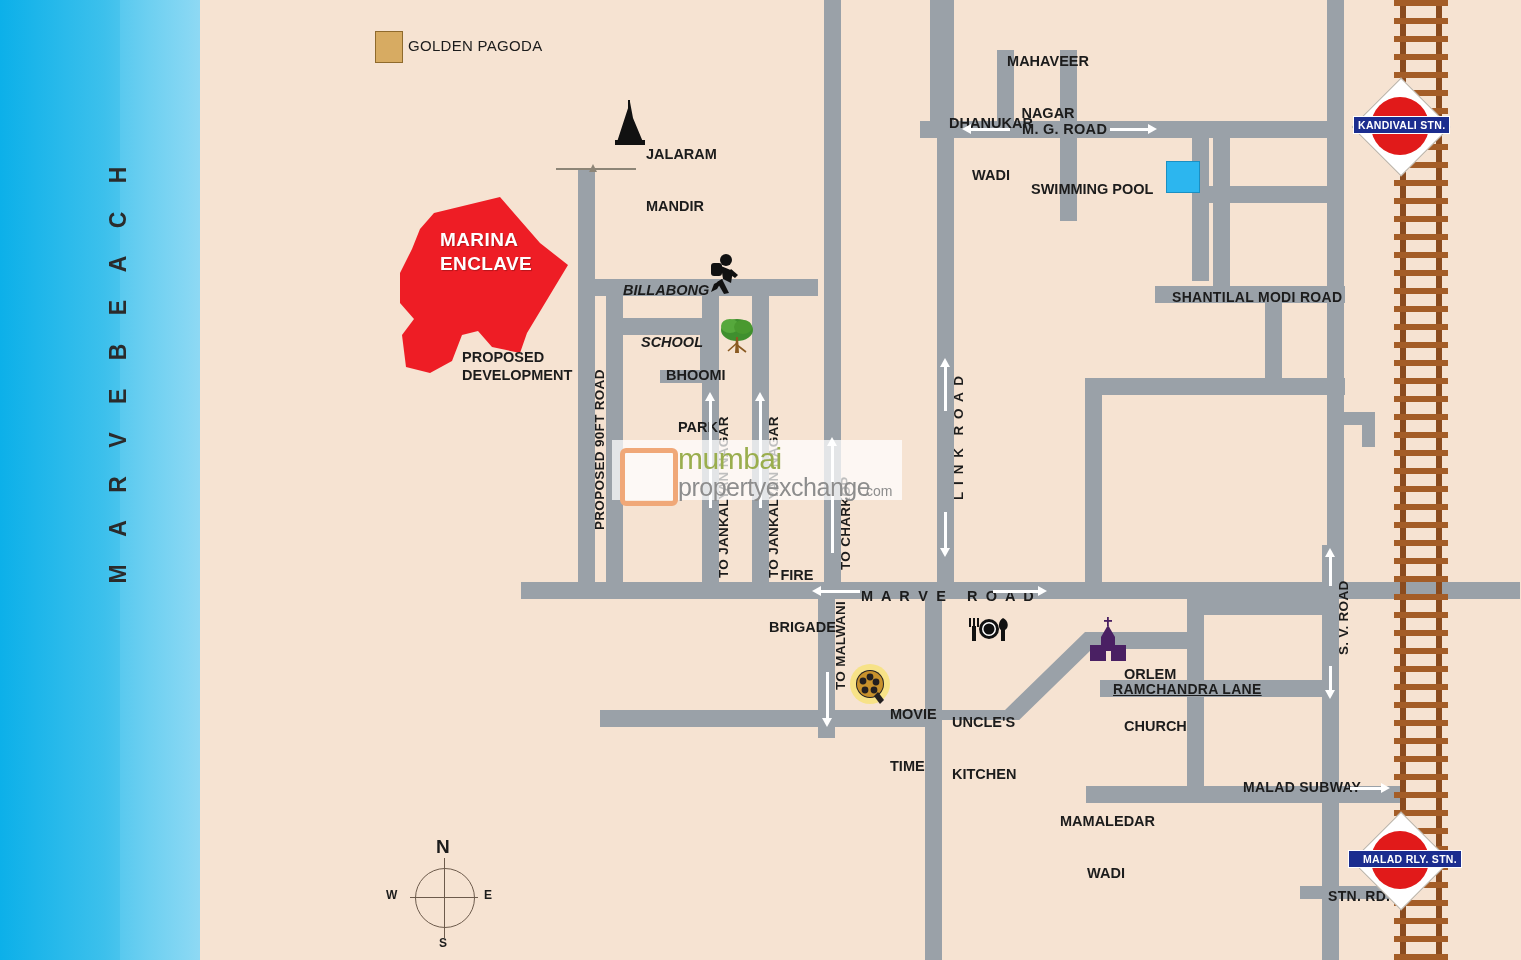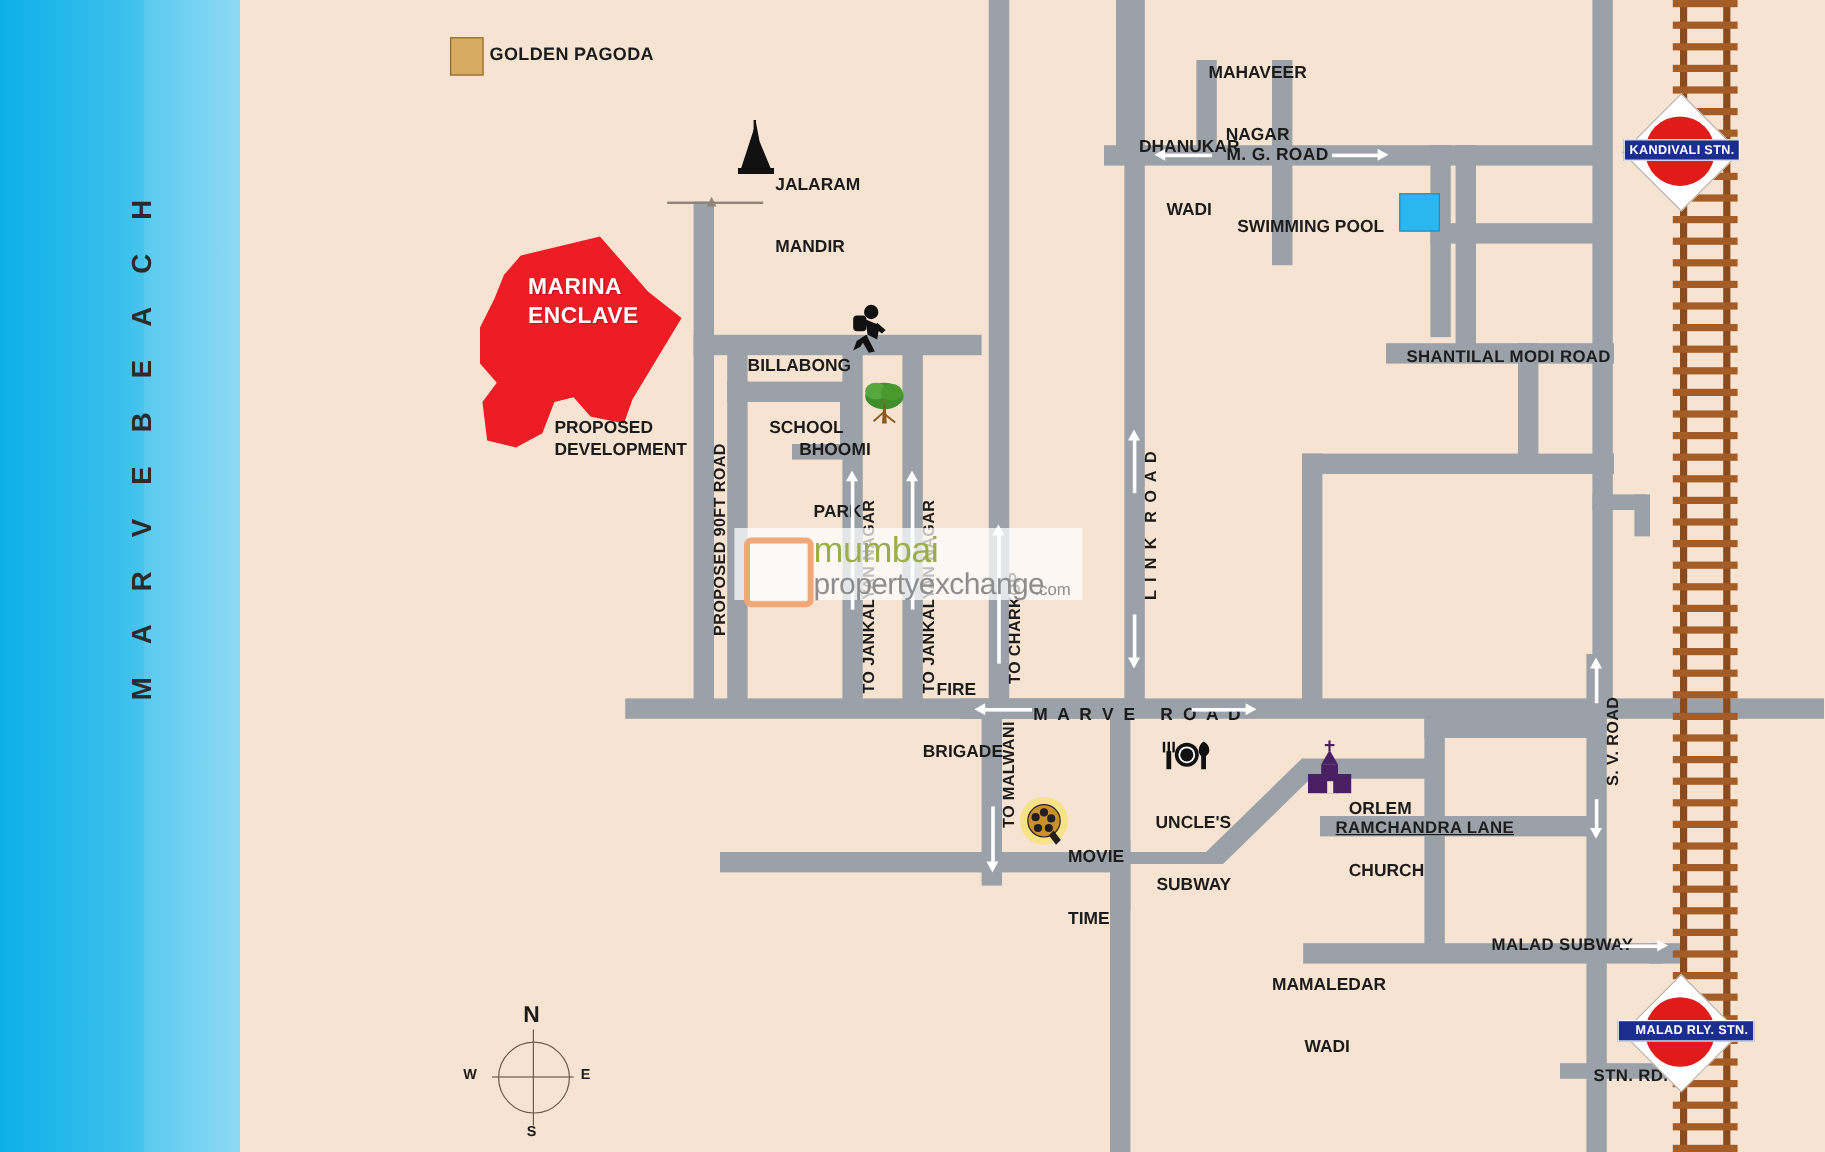--- a/index.html
+++ b/index.html
@@ -50,21 +50,21 @@
   
   .enclave{position:absolute;left:392px;top:185px;}
   .enclave-text{
     position:absolute;left:440px;top:228px;color:#fff;font-size:19px;font-weight:700;
     line-height:1.25;text-shadow:1px 1px 1px rgba(0,0,0,.25);letter-spacing:.4px;
   }
   .prop-dev{position:absolute;left:462px;top:348px;font-size:14.5px;font-weight:700;color:#1c1c1c;line-height:1.25;}
 
   
   .legend-sw{position:absolute;left:375px;top:31px;width:26px;height:30px;background:#d7ab62;border:1px solid #8f6a2c;}
-  .legend-tx{position:absolute;left:408px;top:37px;font-size:15px;font-weight:700;color:#1c1c1c;letter-spacing:.3px;}
+  .legend-tx{position:absolute;left:408px;top:37px;font-size:15px;font-weight:400;color:#1c1c1c;letter-spacing:.3px;}
 
   
   .stn{position:absolute;width:96px;height:96px;}
   .stn .dia{position:absolute;left:14px;top:14px;width:68px;height:68px;background:#fff;border:1.5px solid #b9b0a4;transform:rotate(45deg);}
   .stn .circ{position:absolute;left:19px;top:19px;width:58px;height:58px;border-radius:50%;background:#e11a1a;}
   .stn .plate{position:absolute;top:38px;background:#1b2d8f;color:#fff;font-size:10.5px;font-weight:700;
       padding:2px 4px;white-space:nowrap;border:1px solid #fff;letter-spacing:.3px;}
 
   
   .compass{position:absolute;left:390px;top:838px;width:110px;height:116px;}
@@ -267,21 +267,21 @@
   </div>
 
   <svg class="icon" style="left:707px;top:253px;" width="34" height="42">
     <circle cx="19" cy="7" r="6" fill="#111"></circle>
     <rect x="4" y="10" width="11" height="13" rx="3" fill="#111"></rect>
     <path d="M14,13 L26,18 L24,30 L16,26 Z" fill="#111"></path>
     <path d="M24,16 L31,22 L28,25 L21,20 Z" fill="#111"></path>
     <path d="M15,26 L22,40 L17,41 L10,29 Z" fill="#111"></path>
     <path d="M16,26 L10,36 L4,39 L7,31 Z" fill="#111"></path>
   </svg>
-  <div class="lbl" style="left:623px;top:263px;text-align:right;width:80px;">
+  <div class="lbl" style="left:623px;top:248px;text-align:right;width:80px;font-style:italic;">
     <div>BILLABONG</div>
     <div>SCHOOL</div>
   </div>
 
   <svg class="icon" style="left:718px;top:315px;" width="38" height="40">
     <ellipse cx="19" cy="15" rx="16" ry="11" fill="#3f8f2e"></ellipse>
     <ellipse cx="12" cy="11" rx="9" ry="7" fill="#56a83c"></ellipse>
     <ellipse cx="25" cy="12" rx="9" ry="7" fill="#49992f"></ellipse>
     <path d="M18,22 L17,38 L21,38 L20,22 Z" fill="#8a5a22"></path>
     <path d="M19,28 L10,36 M19,30 L28,37" stroke="#8a5a22" stroke-width="1.6" fill="none"></path>
@@ -297,23 +297,23 @@
   <svg class="icon" style="left:965px;top:618px;" width="46" height="24">
     <rect x="4" y="0" width="2" height="9" fill="#111"></rect>
       <rect x="8" y="0" width="2" height="9" fill="#111"></rect>
     <rect x="12" y="0" width="2" height="9" fill="#111"></rect>
     <rect x="7" y="8" width="4" height="15" fill="#111"></rect>
     <circle cx="24" cy="11" r="10" fill="#111"></circle>
       <circle cx="24" cy="11" r="7" fill="#fff"></circle>
     <circle cx="24" cy="11" r="5.5" fill="#111"></circle>
     <path d="M38,0 C44,3 44,10 40,12 L40,23 L36,23 L36,12 C33,10 33,3 38,0 Z" fill="#111"></path>
   </svg>
-  <div class="lbl" style="left:952px;top:644px;text-align:right;width:74px;">
+  <div class="lbl" style="left:952px;top:680px;text-align:left;width:74px;">
     <div>UNCLE'S</div>
-    <div>SUBWAY</div>
+    <div>KITCHEN</div>
   </div>
 
   <svg class="icon" style="left:1088px;top:615px;" width="44" height="50">
     <rect x="19" y="2" width="1.8" height="9" fill="#4a2063"></rect>
     <rect x="16" y="5" width="8" height="1.8" fill="#4a2063"></rect>
     <path d="M20,10 L27,22 L13,22 Z" fill="#4a2063"></path>
     <rect x="13" y="22" width="14" height="24" fill="#4a2063"></rect>
     <rect x="2" y="30" width="12" height="16" fill="#4a2063"></rect>
     <rect x="26" y="30" width="12" height="16" fill="#4a2063"></rect>
     <rect x="18" y="36" width="5" height="10" fill="#f6e3d2"></rect>

